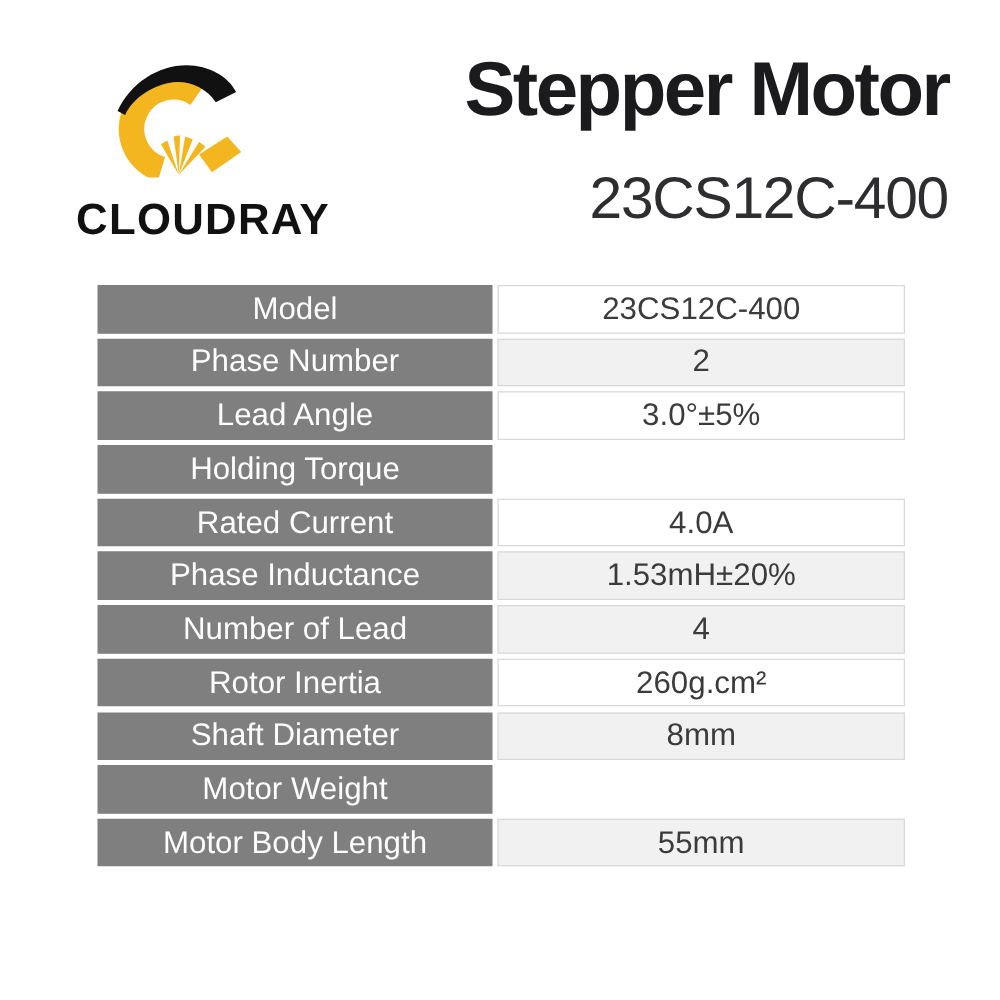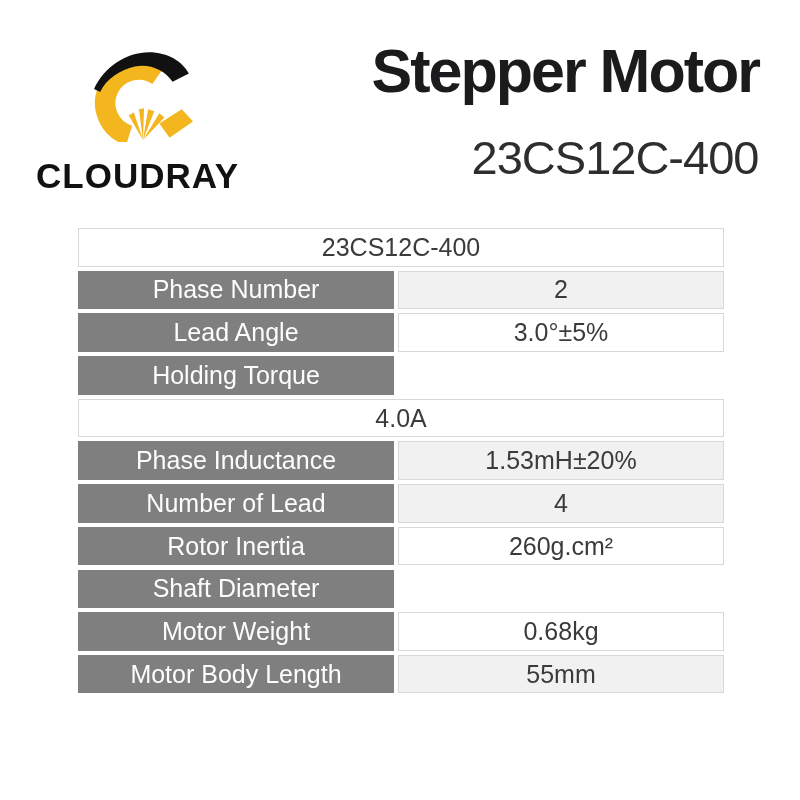--- a/index.html
+++ b/index.html
@@ -10,21 +10,21 @@
     position:relative;overflow:hidden;
   }
   .stage{position:absolute;inset:0;}
 
   
   .logo-mark{position:absolute;left:92px;top:48px;width:102px;height:94px;}
   .logo-yellow{fill:var(--brand-yellow,#F3B61F);}
   .logo-black{fill:var(--logo-black,#111);}
   .logo-text{
     position:absolute;left:36px;top:156px;width:228px;
-    text-align:left;
+    text-align:right;
     font-size:35px;font-weight:800;letter-spacing:1px;
     color:var(--logo-black,#111);
   }
 
   
   .title{
     position:absolute;left:333px;top:36px;width:426px;
     text-align:right;
     font-size:61px;font-weight:800;letter-spacing:-2px;
     color:var(--title-text,#1B1B1D);
@@ -79,54 +79,56 @@
     <path class="logo-black" d="M2 40 C 12 18, 34 4, 56 4 C 74 4, 89 13, 95 25 L 79 33 C 71 21, 56 15, 42 18 C 28 21, 14 30, 8 43 Z"></path>
   </svg>
 
   <div class="logo-text">CLOUDRAY</div>
 
   <div class="title">Stepper Motor</div>
   <div class="subtitle">23CS12C-400</div>
 
   <div class="spec-table">
       <div class="spec-row">
+        <div class="spec-label">Model</div>
         <div class="spec-value">23CS12C-400</div>
       </div>
       <div class="spec-row even">
         <div class="spec-label">Phase Number</div>
         <div class="spec-value">2</div>
       </div>
       <div class="spec-row">
         <div class="spec-label">Lead Angle</div>
         <div class="spec-value">3.0°±5%</div>
       </div>
       <div class="spec-row even">
         <div class="spec-label">Holding Torque</div>
       </div>
       <div class="spec-row">
+        <div class="spec-label">Rated Current</div>
         <div class="spec-value">4.0A</div>
       </div>
       <div class="spec-row even">
         <div class="spec-label">Phase Inductance</div>
         <div class="spec-value">1.53mH±20%</div>
       </div>
       <div class="spec-row even">
         <div class="spec-label">Number of Lead</div>
         <div class="spec-value">4</div>
       </div>
       <div class="spec-row">
         <div class="spec-label">Rotor Inertia</div>
         <div class="spec-value">260g.cm²</div>
       </div>
       <div class="spec-row even">
         <div class="spec-label">Shaft Diameter</div>
+        <div class="spec-value">8mm</div>
       </div>
       <div class="spec-row">
         <div class="spec-label">Motor Weight</div>
-        <div class="spec-value">0.68kg</div>
       </div>
       <div class="spec-row even">
         <div class="spec-label">Motor Body Length</div>
         <div class="spec-value">55mm</div>
       </div>
     </div>
 
 </div>
 
 </body></html>

